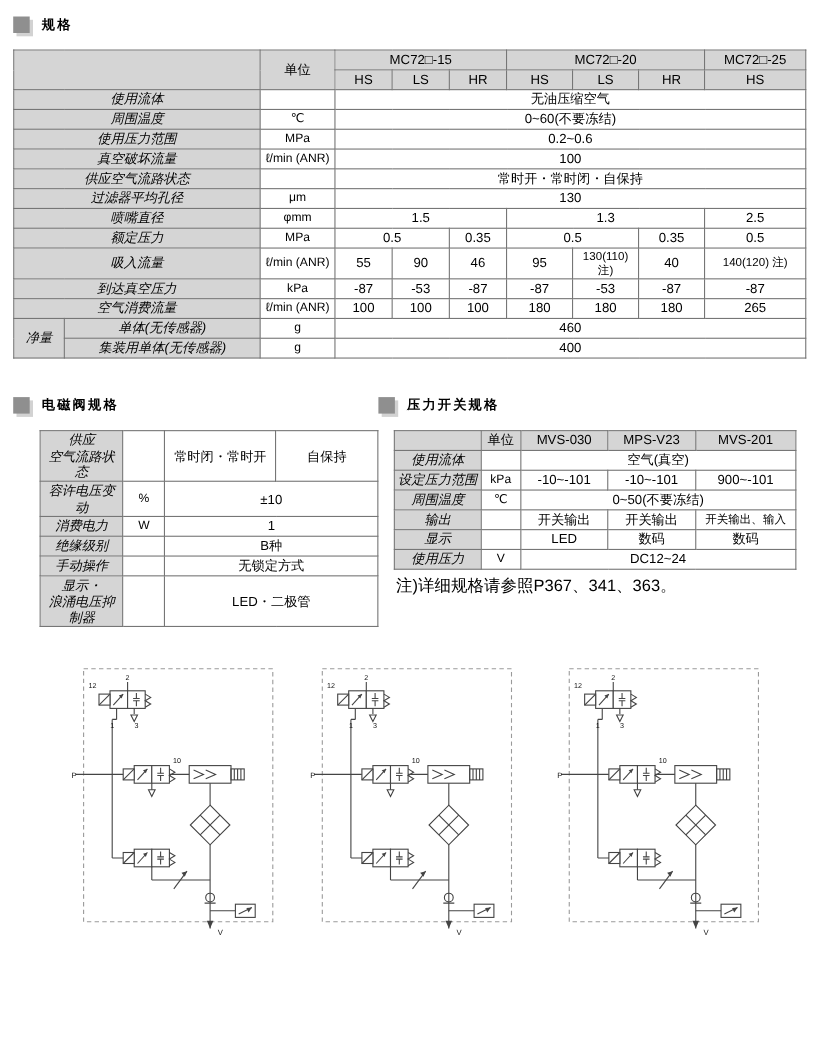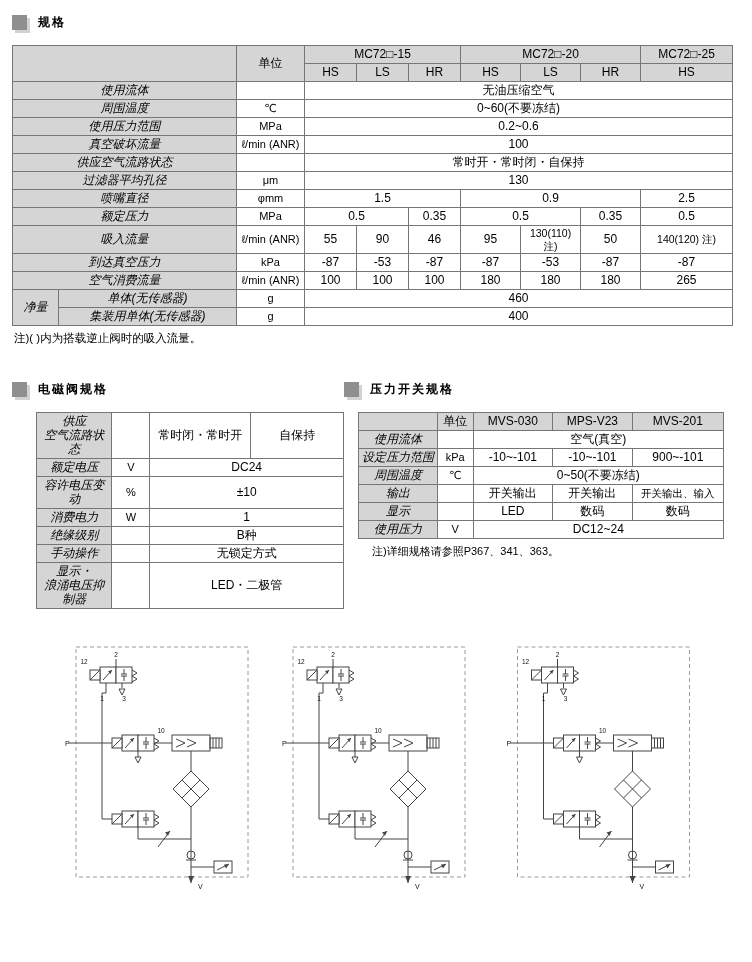--- a/index.html
+++ b/index.html
@@ -36,21 +36,21 @@
 
   .spec-tbl { width: 720px; }
   .note { font-size: 11.5px; margin: 5px 0 0 2px; line-height: 1.35; }
 
   
   .two-col { display: flex; margin-top: 30px; align-items: flex-start; }
   .col-left  { width: 332px; }
   .col-right { width: 380px; }
   .col-left  .tbl { margin-left: 24px; margin-top: 12px; }
   .col-right .tbl { margin-left: 14px; margin-top: 12px; }
-  .col-right .note { margin-left: 28px; font-size: 11px; }
+  .col-right .note { margin-left: 16px; font-size: 15px; }
 
   
   .sym-section { margin-top: 34px; }
   .diagrams { display: flex; gap: 22px; margin-left: 52px; margin-top: 6px; }
   .diagram { display: block; }
   .diagram svg { display: block; }
 
   
   #circuit text { stroke: none; fill: #111; font-size: 7px; }
   #circuit text.num { text-anchor: middle; font-size: 6.5px; }
@@ -123,41 +123,41 @@
       </tr>
       <tr>
         <td class="lab" colspan="2">过滤器平均孔径</td>
         <td class="unit">μm</td>
         <td colspan="7">130</td>
       </tr>
       <tr>
         <td class="lab" colspan="2">喷嘴直径</td>
         <td class="unit">φmm</td>
         <td colspan="3">1.5</td>
-        <td colspan="3">0.9</td>
+        <td colspan="3">1.3</td>
         <td>2.5</td>
       </tr>
       <tr>
         <td class="lab" colspan="2">额定压力</td>
         <td class="unit">MPa</td>
         <td colspan="2">0.5</td>
         <td>0.35</td>
         <td colspan="2">0.5</td>
         <td>0.35</td>
         <td>0.5</td>
       </tr>
       <tr>
         <td class="lab" colspan="2">吸入流量</td>
         <td class="unit">ℓ/min (ANR)</td>
         <td>55</td>
         <td>90</td>
         <td>46</td>
         <td>95</td>
         <td class="sm">130(110) 注)</td>
-        <td>50</td>
+        <td>40</td>
         <td class="sm">140(120) 注)</td>
       </tr>
       <tr>
         <td class="lab" colspan="2">到达真空压力</td>
         <td class="unit">kPa</td>
         <td>-87</td>
         <td>-53</td>
         <td>-87</td>
         <td>-87</td>
         <td>-53</td>
@@ -181,21 +181,20 @@
         <td class="unit">g</td>
         <td colspan="7">460</td>
       </tr>
       <tr>
         <td class="lab">集装用单体(无传感器)</td>
         <td class="unit">g</td>
         <td colspan="7">400</td>
       </tr>
     </tbody>
   </table>
-  <div class="note">注)( )内为搭载逆止阀时的吸入流量。</div>
 
   <div class="two-col">
 
     <div class="col-left">
       <div class="sec-head">
         <span class="bullet"></span>
         <span class="sec-title">电磁阀规格</span>
       </div>
       <table class="tbl">
         <colgroup>
@@ -204,25 +203,20 @@
             <col style="width:108px">
             <col style="width:100px">
           </colgroup>
         <tbody>
           <tr>
             <td class="lab pre">供应
 空气流路状态</td>
             <td class="unit"></td>
             <td>常时闭・常时开</td>
             <td>自保持</td>
-          </tr>
-          <tr>
-            <td class="lab">额定电压</td>
-            <td class="unit">V</td>
-            <td colspan="2">DC24</td>
           </tr>
           <tr>
             <td class="lab">容许电压变动</td>
             <td class="unit">%</td>
             <td colspan="2">±10</td>
           </tr>
           <tr>
             <td class="lab">消费电力</td>
             <td class="unit">W</td>
             <td colspan="2">1</td>

